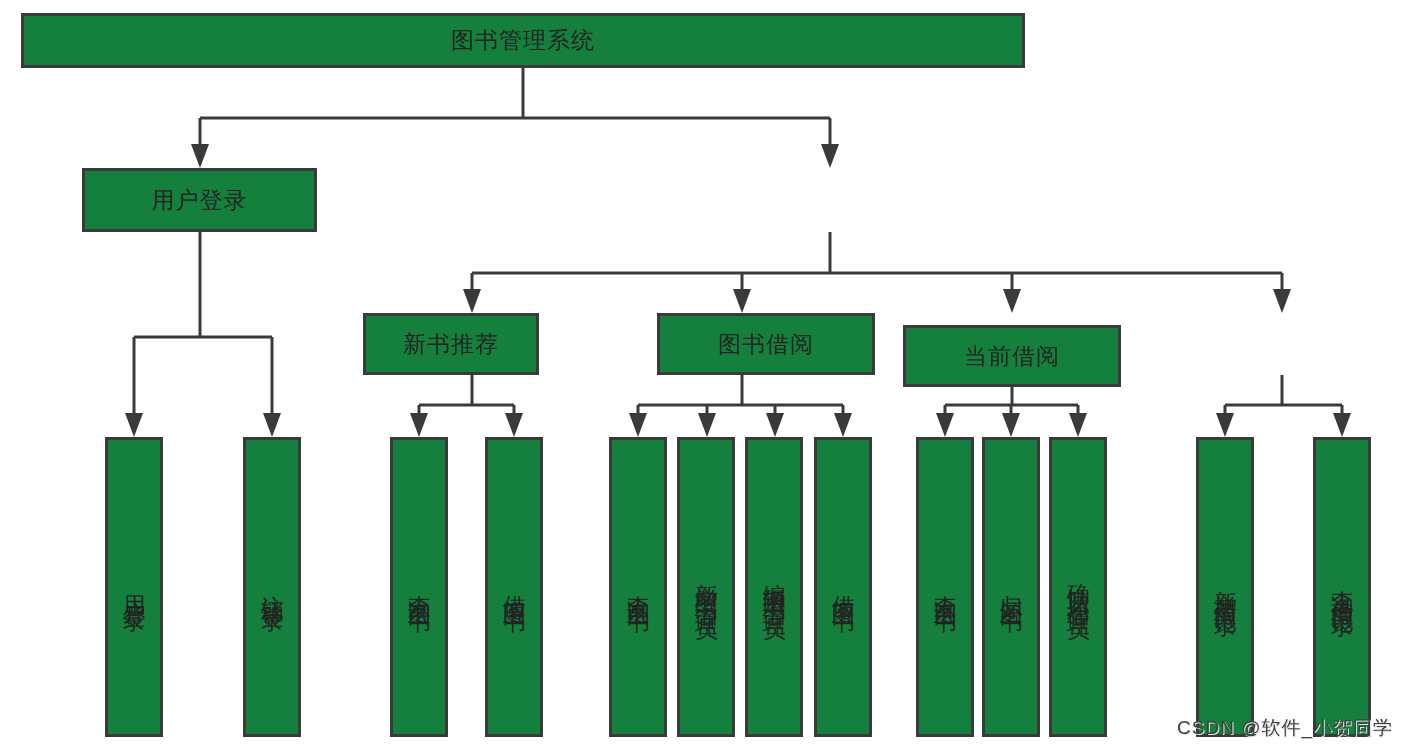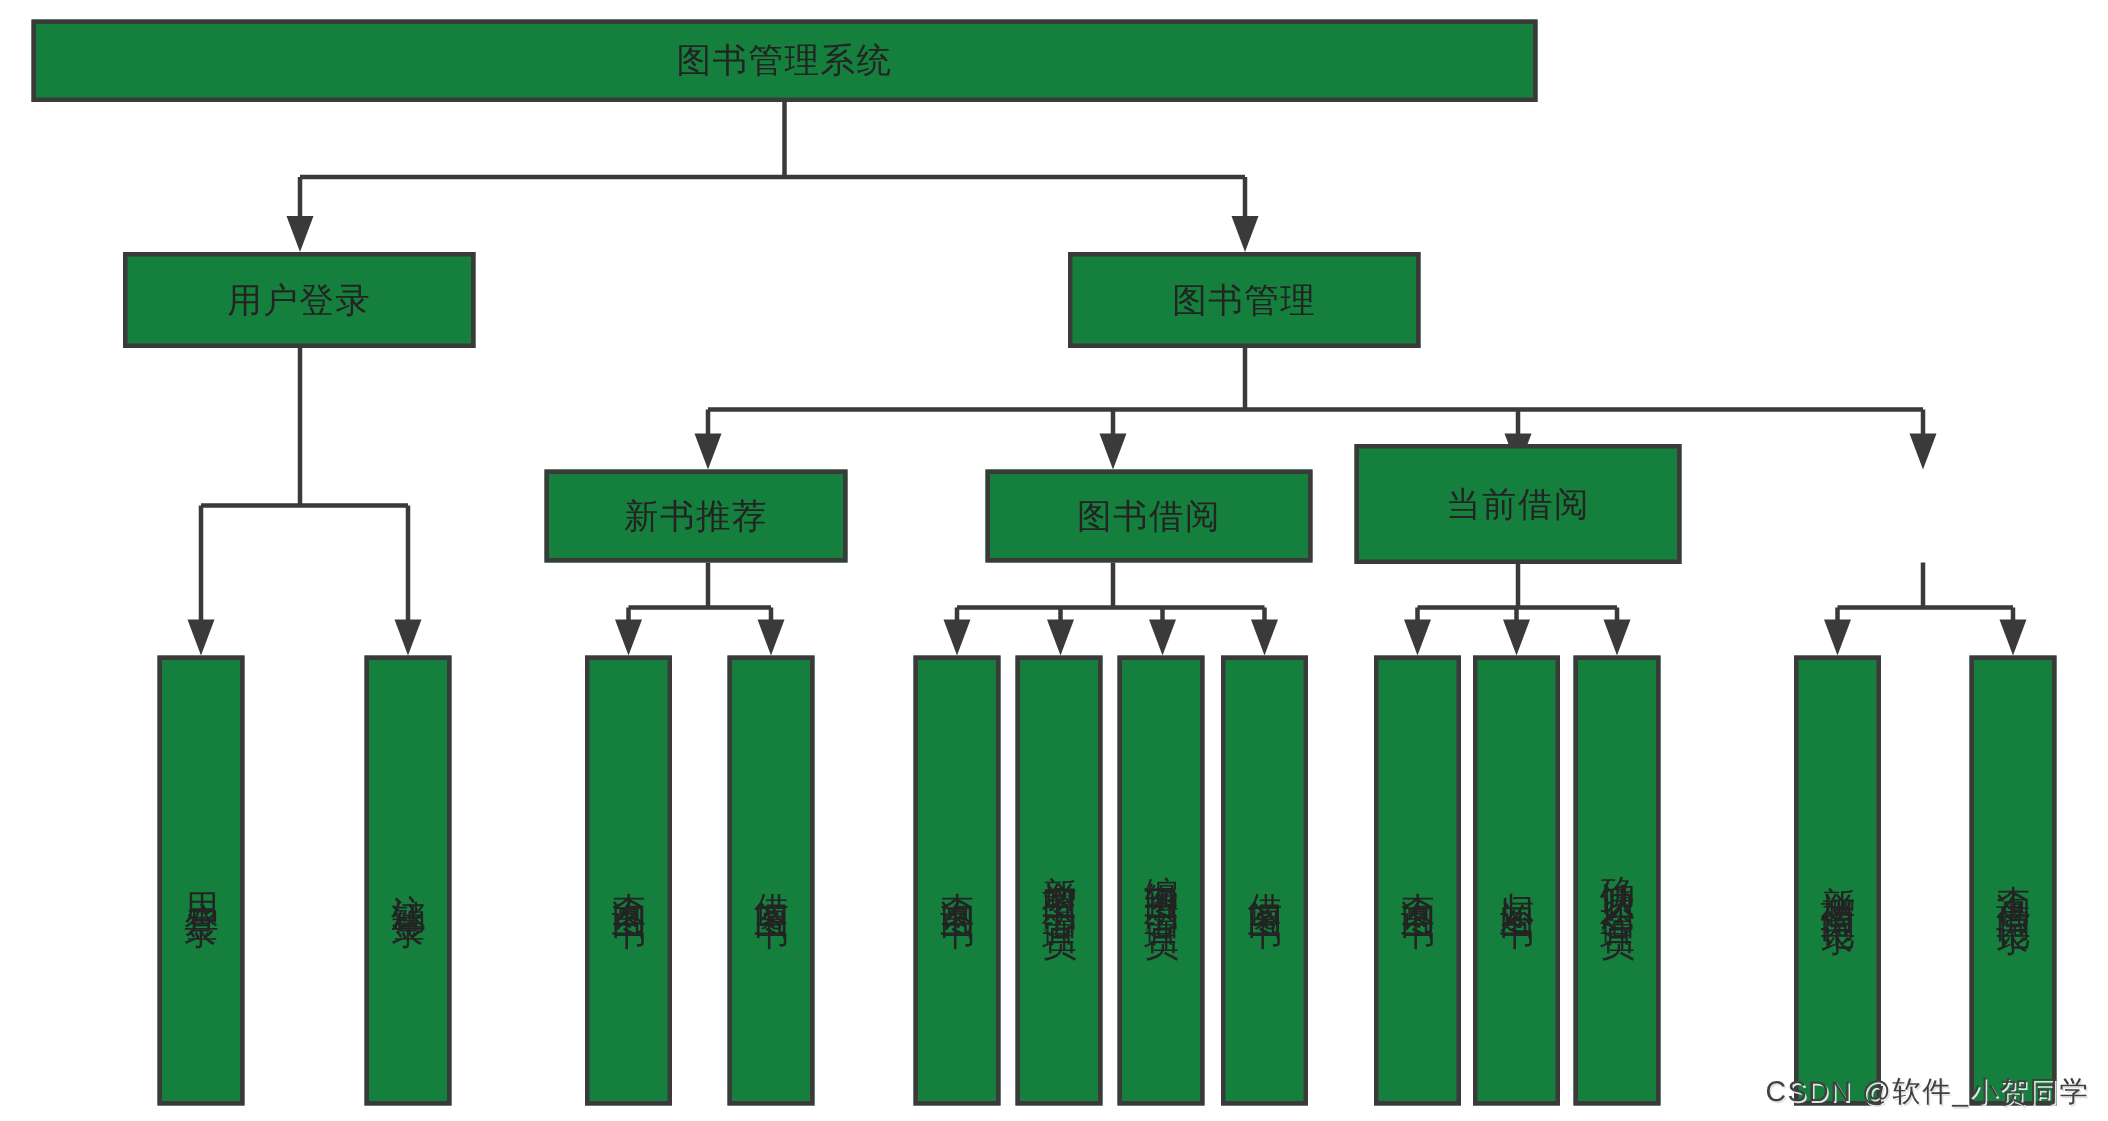--- a/index.html
+++ b/index.html
@@ -108,31 +108,28 @@
     </g>
   </svg>
 
   <div class="box" style="left:21px; top:13px; width:1004px; height:55px;">
     <span class="hl">图书管理系统</span>
   </div>
 
   <div class="box" style="left:82px; top:168px; width:235px; height:64px;">
     <span class="hl">用户登录</span>
   </div>
-  <div class="box" style="left:712px; top:168px; width:235px; height:64px;">
-    <span class="hl">图书管理</span>
-  </div>
 
-  <div class="box" style="left:363px; top:313px; width:202px; height:62px;">
+  <div class="box" style="left:363px; top:313px; width:176px; height:62px;">
     <span class="hl">新书推荐</span>
   </div>
   <div class="box" style="left:657px; top:313px; width:218px; height:62px;">
     <span class="hl">图书借阅</span>
   </div>
-  <div class="box" style="left:903px; top:296px; width:218px; height:80px;">
+  <div class="box" style="left:903px; top:325px; width:218px; height:62px;">
     <span class="hl">当前借阅</span>
   </div>
 
   <div class="box leaf" style="left:105px;">
     <span class="vl">用户登录</span>
   </div>
   <div class="box leaf" style="left:243px;">
     <span class="vl">注销登录</span>
   </div>
 

